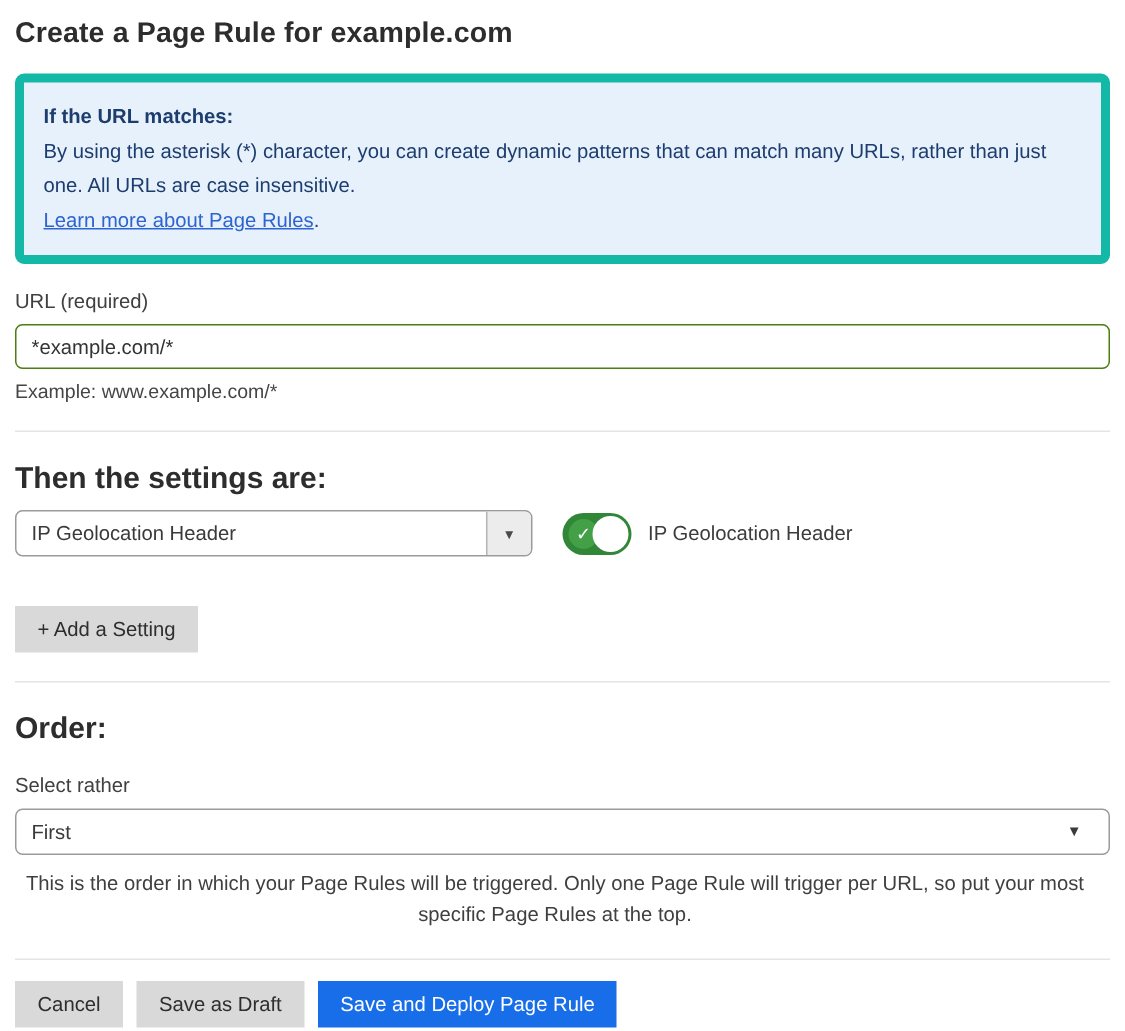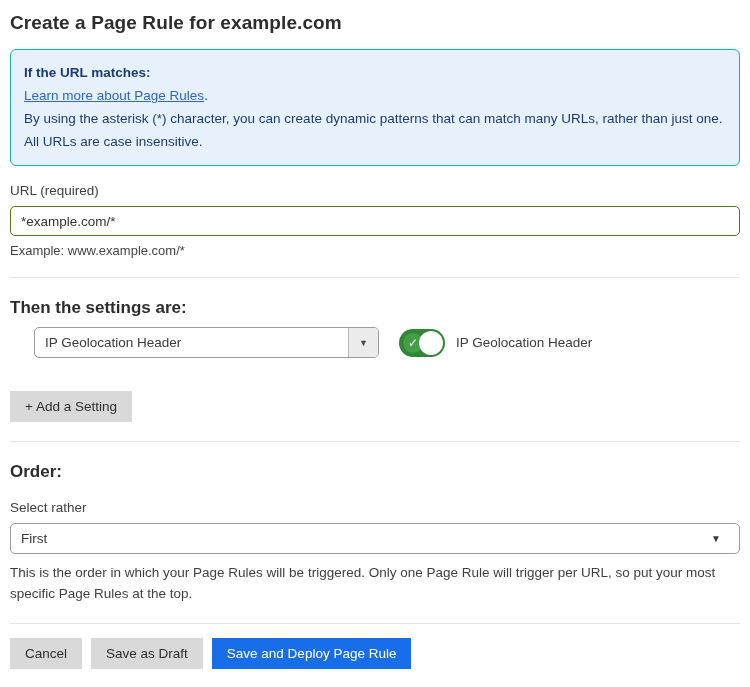--- a/index.html
+++ b/index.html
@@ -17,21 +17,21 @@
   }
   .page-title {
     font-size: 19px;
     font-weight: bold;
     color: #2d2d2d;
     letter-spacing: 0.1px;
     margin-bottom: 15px;
   }
   .info-box {
     background: #e7f1fc;
-    border: 1px solid #14b8a6;
+    border: 6px solid #14b8a6;
     border-radius: 6px;
     padding: 11px 13px 12px 13px;
     font-size: 13.5px;
     line-height: 23px;
     color: #1d3d6e;
     margin-bottom: 17px;
   }
   .info-heading { font-weight: bold; }
   .info-link {
     color: #2d64cf;
@@ -60,30 +60,29 @@
     font-size: 13px;
     color: #454545;
     margin-top: 7px;
   }
   .divider {
     border: none;
     border-top: 1px solid #e4e4e4;
     margin: 19px 0 0 0;
   }
   .section-heading {
-    font-size: 17px;
+    font-size: 20px;
     font-weight: bold;
     color: #2d2d2d;
     margin: 20px 0 0 0;
   }
   .setting-row {
     display: flex;
     align-items: center;
     margin-top: 9px;
-    margin-left: 24px;
   }
   .picker {
     display: flex;
     align-items: stretch;
     width: 345px;
     height: 31px;
     border: 1px solid #9b9b9b;
     border-radius: 5px;
     background: #ffffff;
     overflow: hidden;
@@ -183,41 +182,42 @@
   .select-caret {
     font-size: 10px;
     color: #3a3a3a;
   }
   .order-helper {
     font-size: 13.5px;
     line-height: 21px;
     color: #3f3f3f;
     margin-top: 8px;
     max-width: 720px;
+    text-align: center;
   }
   .footer-buttons {
     display: flex;
     gap: 9px;
     margin-top: 14px;
   }
   .mt-url { margin-top: 0; }
   .label-pick { margin-top: 19px; }
   .label-select { margin-top: 18px; }
 </style>
 </head>
 <body>
 
 <div class="page">
 
   <h1 class="page-title">Create a Page Rule for example.com</h1>
 
   <div class="info-box">
     <div class="info-heading">If the URL matches:</div>
+    <div>By using the asterisk (*) character, you can create dynamic patterns that can match many URLs, rather than just one. All URLs are case insensitive.</div>
     <div><a class="info-link">Learn more about Page Rules</a><span>.</span></div>
-    <div>By using the asterisk (*) character, you can create dynamic patterns that can match many URLs, rather than just one. All URLs are case insensitive.</div>
   </div>
 
   <div class="field-label mt-url">URL (required)</div>
   <input class="text-input" type="text" value="*example.com/*" style="">
   <div class="helper-text">Example: www.example.com/*</div>
 
   <hr class="divider">
 
   <h2 class="section-heading">Then the settings are:</h2>
 

